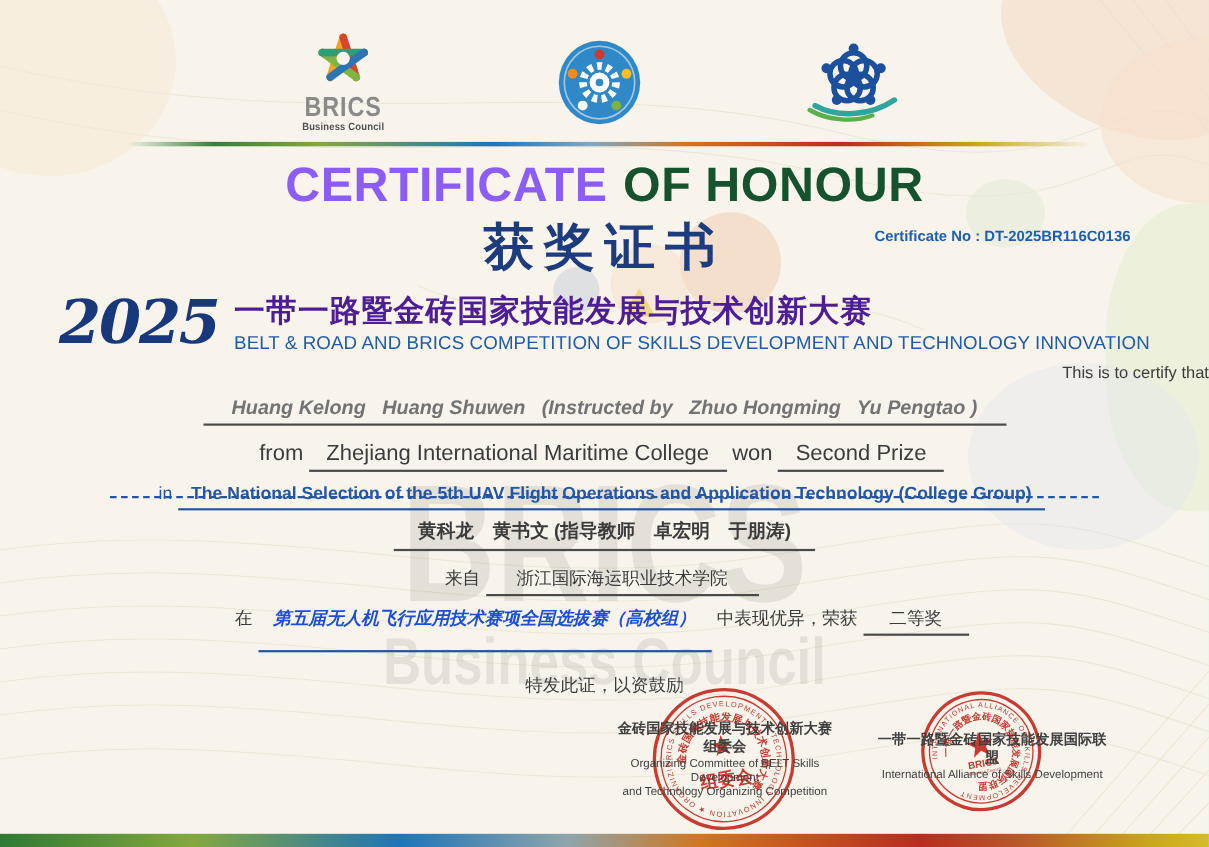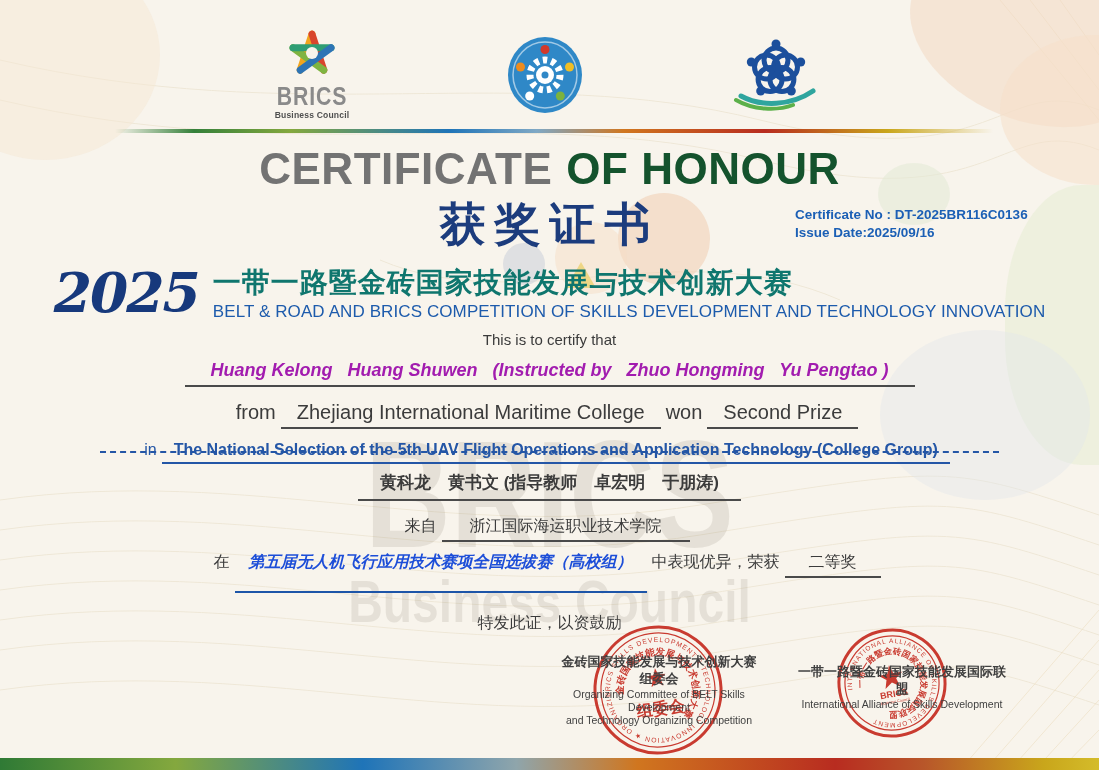--- a/index.html
+++ b/index.html
@@ -32,37 +32,37 @@
   
   .divider-top{position:absolute;left:115px;top:129px;width:878px;height:4px;z-index:2;
     background:linear-gradient(90deg,rgba(53,128,58,0) 0%,#35803a 9%,#84a83e 20%,#1f74b8 38%,#7fa8c5 48%,
       #d0761f 58%,#b82c20 74%,#c9a61b 88%,rgba(212,188,42,0) 100%);}
   .bottom-bar{position:absolute;left:0;bottom:0;width:1099px;height:12px;z-index:3;
     background:linear-gradient(90deg,#2f7a35 0%,#84a83e 16%,#1f74b8 33%,#8fa5ab 47%,#d0761f 58%,
       #b82c20 76%,#b8562a 84%,#c9a61b 95%,#d4bc2a 100%);}
   
   .title-block{position:absolute;left:0;right:0;top:146px;text-align:center;z-index:2;}
   .title-en{font-size:44px;font-weight:800;letter-spacing:.5px;line-height:1.05;}
-  .t1{color:#737373;margin-right:14px;}
+  .t1{color:#8b5cf6;margin-right:14px;}
   .t2{color:#14532d;}
   .title-zh{font-family:"DejaVu Serif","Liberation Serif",serif;font-size:46px;font-weight:700;
             color:#1c3c7d;letter-spacing:9px;margin-top:2px;}
   .cert-meta{position:absolute;left:795px;top:206px;z-index:2;color:#1b5fb5;font-weight:700;
              font-size:13.5px;line-height:1.35;text-align:left;}
   .comp-title{position:absolute;left:0;right:0;top:268px;display:flex;justify-content:center;
               align-items:flex-start;z-index:2;}
   .year{font-family:"DejaVu Serif","Liberation Serif",serif;font-style:italic;font-weight:700;
         font-size:55px;line-height:.9;color:#17397c;margin-right:14px;letter-spacing:-2px;}
-  .comp-zh{font-size:28px;font-weight:800;color:#0f766e;letter-spacing:1px;line-height:1.1;}
+  .comp-zh{font-size:28px;font-weight:800;color:#4c1d95;letter-spacing:1px;line-height:1.1;}
   .comp-en{font-size:17px;font-weight:400;color:#1d5bac;margin-top:3px;letter-spacing:.1px;}
   
   .en-section{position:absolute;left:0;right:0;top:331px;text-align:center;z-index:2;}
-  .certify{font-size:15px;}
+  .certify{font-size:15px;text-align:right;}
   .u{display:inline-block;border-bottom:2px solid #4a4a4a;padding:0 16px 3px;margin:0 5px;white-space:pre;}
-  .name-line{margin-top:12px;font-size:18px;font-weight:700;font-style:italic;color:#a21caf;}
+  .name-line{margin-top:12px;font-size:18px;font-weight:700;font-style:italic;color:#737373;}
   .name-line .u{padding:0 26px 4px;}
   .from-line{margin-top:14px;font-size:20px;}
   .in-line{margin-top:12px;font-size:16px;color:#2456a6;}
   .in-line .u{border-color:#2456a6;padding:0 12px 3px;font-weight:bold;}
   .dashed{position:absolute;left:100px;right:100px;top:451px;border-top:2px dashed #2456a6;z-index:2;}
   
   .zh-section{position:absolute;left:0;right:0;top:471px;text-align:center;z-index:2;}
   .zh-name{font-size:17px;font-weight:700;}
   .zh-name .u{padding:0 22px 5px;}
   .zh-from{margin-top:15px;font-size:16px;}
@@ -178,21 +178,20 @@
 
   <div class="title-block">
     <div class="title-en">
       <span class="t1">CERTIFICATE</span><span class="t2">OF HONOUR</span>
     </div>
     <div class="title-zh">获奖证书</div>
   </div>
 
   <div class="cert-meta">
     <div><span>Certificate No :</span> <span>DT-2025BR116C0136</span></div>
-    <div><span>Issue Date:</span><span>2025/09/16</span></div>
   </div>
 
   <div class="comp-title">
     <div class="year">2025</div>
     <div class="comp-names">
       <div class="comp-zh">一带一路暨金砖国家技能发展与技术创新大赛</div>
       <div class="comp-en">BELT &amp; ROAD AND BRICS COMPETITION OF SKILLS DEVELOPMENT AND TECHNOLOGY INNOVATION</div>
     </div>
   </div>
 

